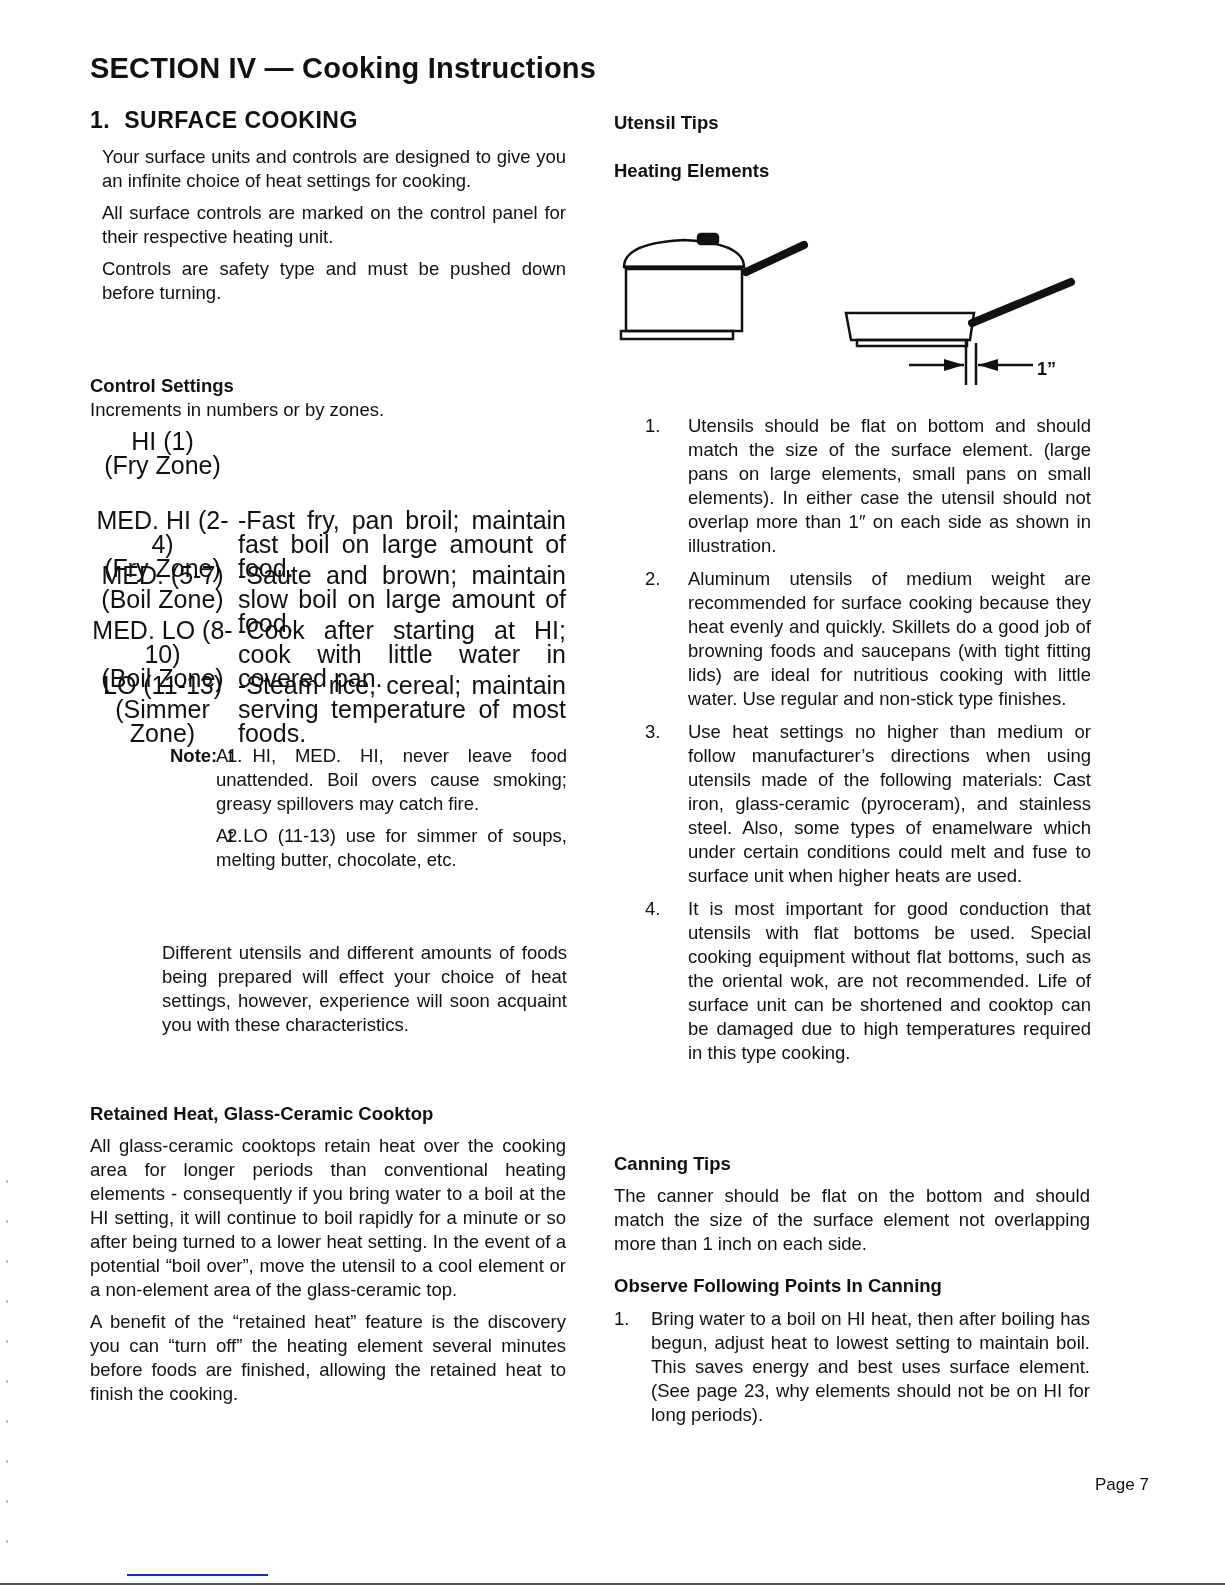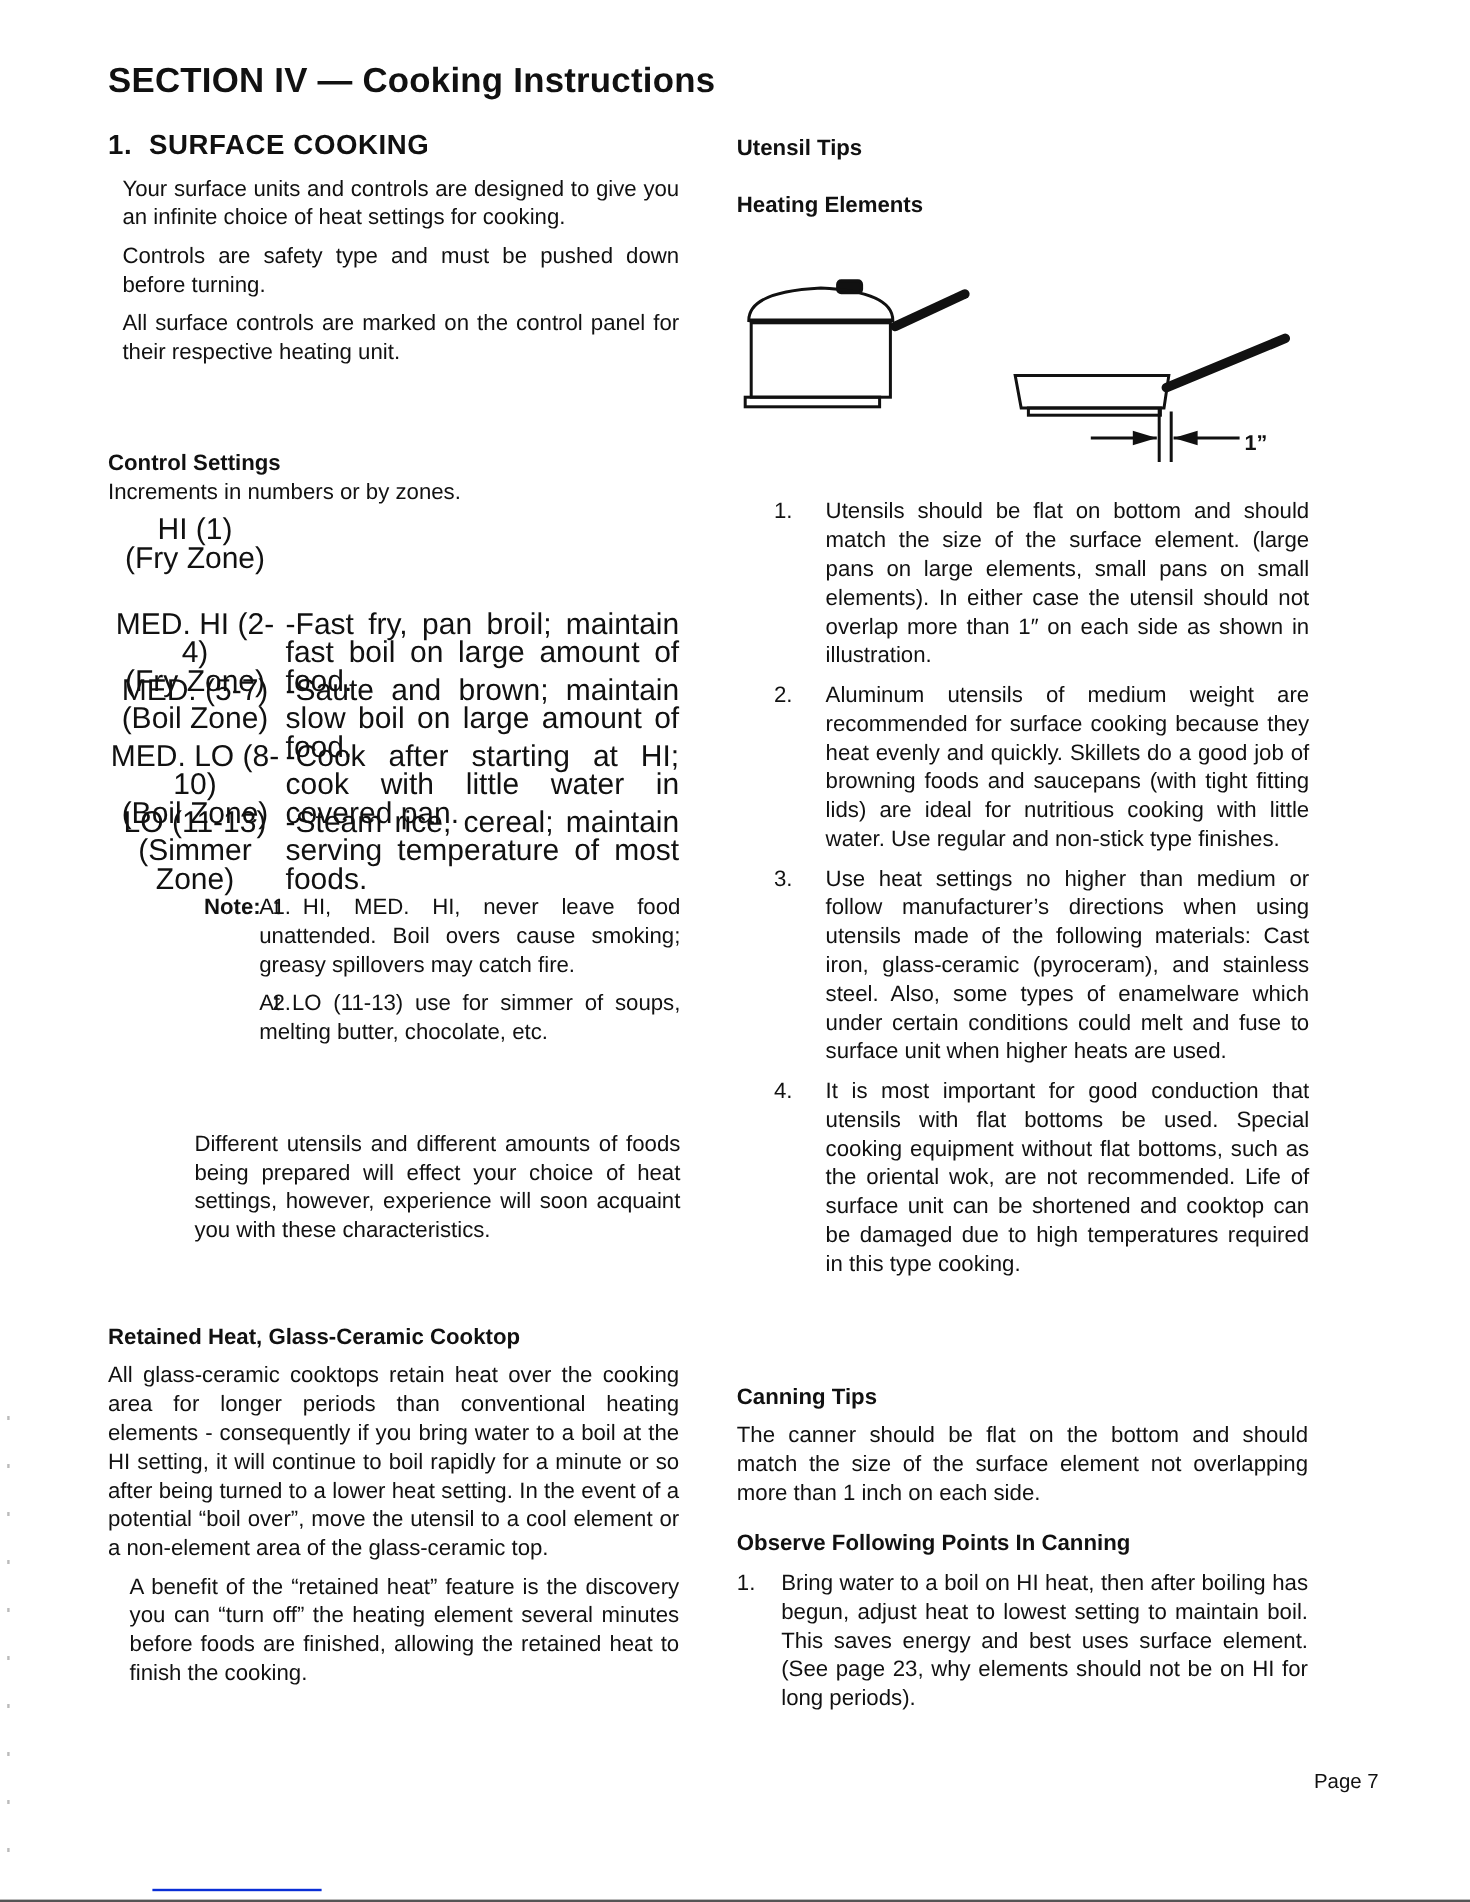--- a/index.html
+++ b/index.html
@@ -30,21 +30,21 @@
   .note-item { position: relative; }
   .note-label { position: absolute; left: 0; top: 0; font-weight: bold; }
   .note-num { position: absolute; left: 57px; }
   .note-text { margin-left: 46px; text-align: justify; }
   .note-item + .note-item { margin-top: 8px; }
 
   #different { left: 162px; top: 941px; width: 405px; }
 
   #retained-heading { left: 90px; top: 1103px; text-align: right; }
   #retained-body { left: 90px; top: 1134px; width: 476px; }
-  #retained-body .p + .p { margin-top: 8px; margin-left: 18px; }
+  #retained-body .p + .p { margin-top: 8px; }
 
   
   #utensil-tips { left: 614px; top: 112px; }
   #heating-elements { left: 614px; top: 160px; }
 
   #illustration { left: 614px; top: 225px; width: 470px; height: 170px; }
 
   #utensil-list { left: 645px; top: 414px; width: 446px; font-size: 18.5px; line-height: 24px; }
   .li { position: relative; margin-bottom: 9px; }
   .li-num { position: absolute; left: 0; top: 0; }
@@ -67,22 +67,22 @@
 <body>
 
 <div class="abs section-title">SECTION IV — Cooking Instructions</div>
 
 <div class="abs h1">
   <span class="num">1.</span><span>SURFACE COOKING</span>
 </div>
 
 <div class="abs" id="intro">
   <div class="p last-left">Your surface units and controls are designed to give you an infinite choice of heat settings for cooking.</div>
+  <div class="p last-left">All surface controls are marked on the control panel for their respective heating unit.</div>
   <div class="p last-left">Controls are safety type and must be pushed down before turning.</div>
-  <div class="p last-left">All surface controls are marked on the control panel for their respective heating unit.</div>
 </div>
 
 <div class="abs h2" id="control-settings-heading">Control Settings</div>
 <div class="abs" id="control-settings-sub">Increments in numbers or by zones.</div>
 
 <div class="setting-row" style="top:429px;height:72px;">
   <div class="setting-label">
     <div>HI (1)</div>
     <div>(Fry Zone)</div>
   </div>

